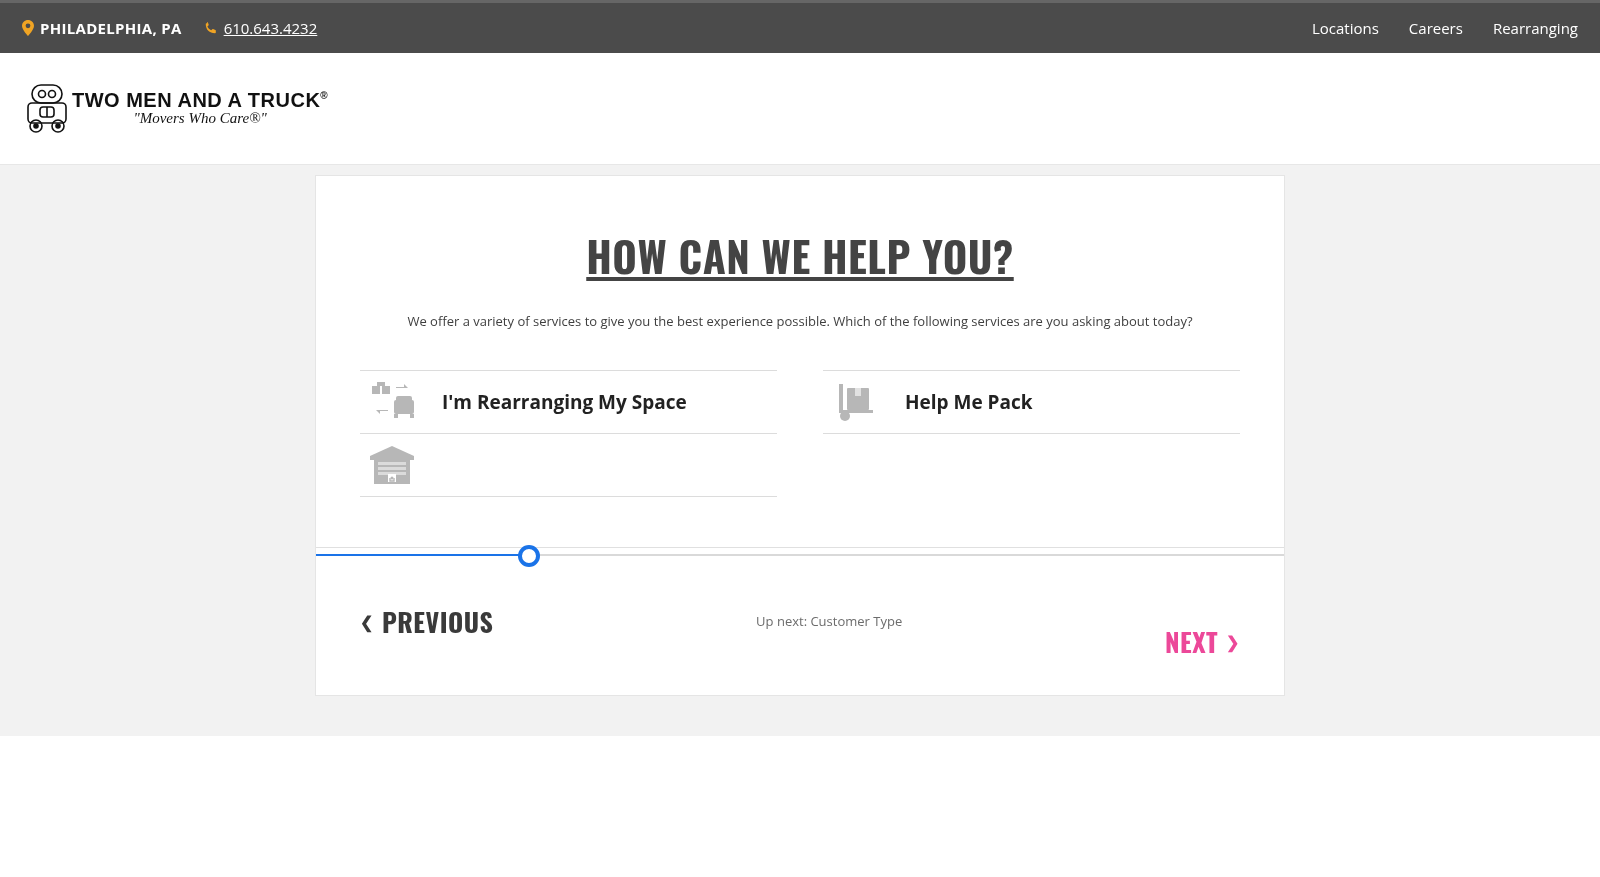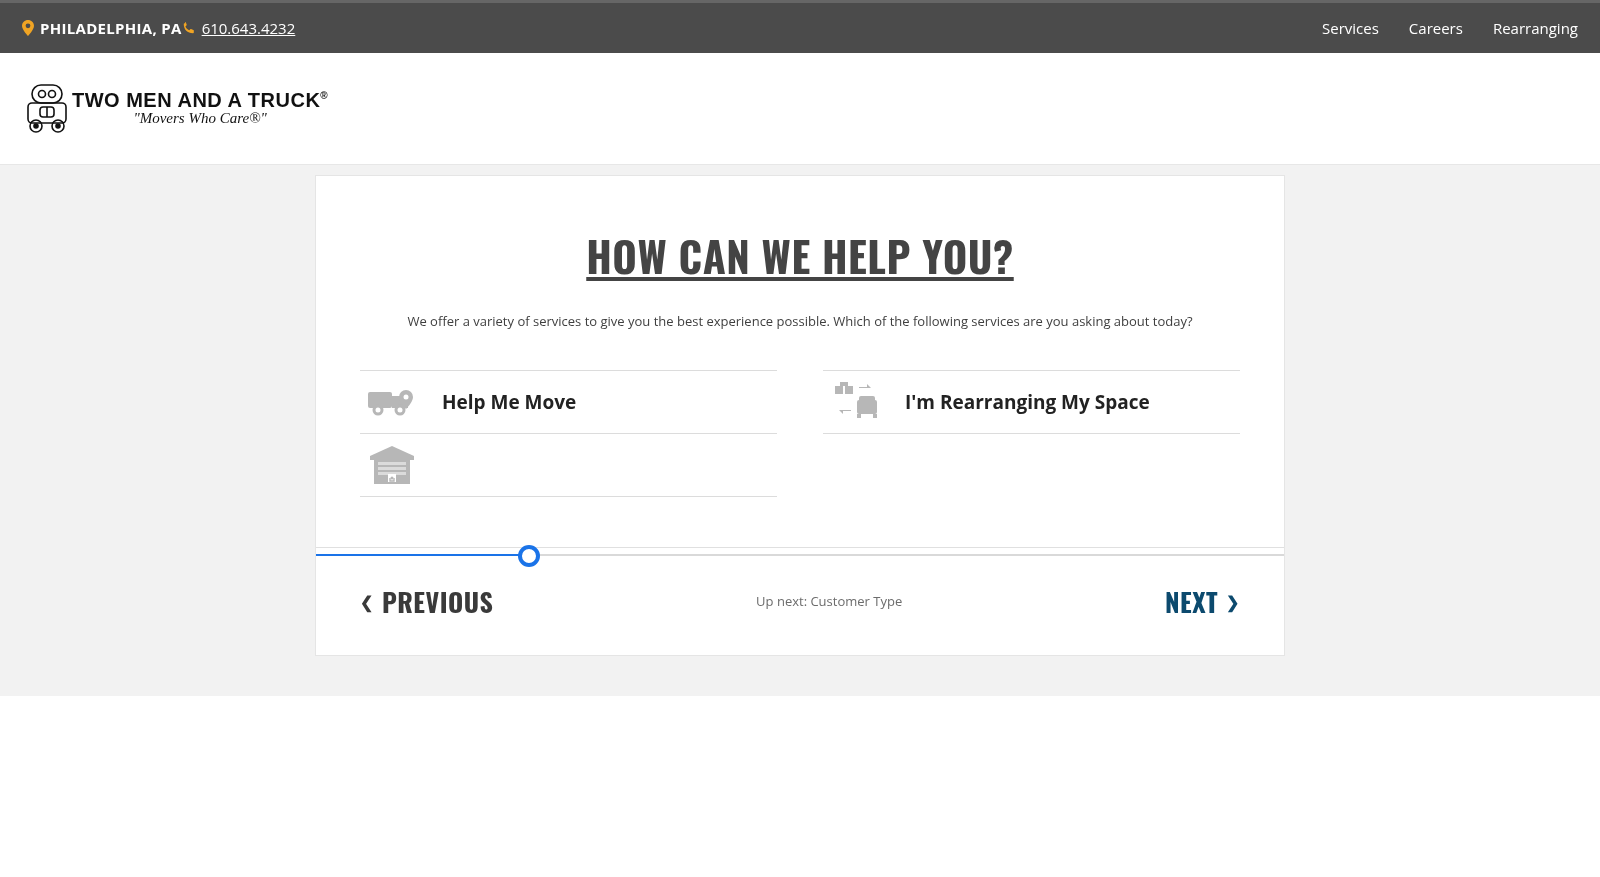--- a/index.html
+++ b/index.html
@@ -16,21 +16,21 @@
   }
   .top-bar {
     display: flex;
     align-items: center;
     background: #4b4b4b;
     color: #fff;
     height: 50px;
     padding: 0 22px;
     font-size: 15px;
   }
-  .top-bar .left { display: flex; align-items: center; }
+  .top-bar .left { display: flex; align-items: center; gap: 22px; }
   .top-bar .right { margin-left: auto; display: flex; gap: 30px; }
   .top-bar a, .top-bar span.link { color: #fff; cursor: pointer; }
   .loc-group { display: flex; align-items: center; gap: 6px; font-weight: 700; letter-spacing: .3px; }
   .loc-icon { color: #f0a424; }
   .tel-group { display: flex; align-items: center; gap: 6px; text-decoration: underline; }
   .tel-icon { color: #f0a424; }
   .header {
     display: flex;
     align-items: center;
     height: 112px;
@@ -131,21 +131,21 @@
   .nav-btn {
     display: flex; align-items: center; gap: 8px;
     font-family: "Arial Narrow", "Oswald", Impact, sans-serif;
     font-weight: 800;
     font-stretch: condensed;
     font-size: 26px;
     letter-spacing: .5px;
     cursor: pointer;
   }
   .nav-prev { color: #3a3a3a; }
-  .nav-next { color: #0c4a6e; }
+  .nav-next { color: #ec4899; margin-top: 40px; }
   .upnext {
     font-size: 13px; color: #6c6c6c;
   }
   .chev { font-size: 16px; }
   svg { display: block; }
 </style>
 </head>
 <body>
 
 <div class="window-bar"></div>
@@ -163,21 +163,21 @@
     <div class="tel-group">
       <span class="tel-icon">
         <svg width="14" height="14" viewBox="0 0 16 16">
             <path fill="currentColor" d="M3.6 1c.3 0 .6.2.7.5l1 2.6c.1.3 0 .7-.2.9L3.9 6.3c.9 1.9 2.4 3.4 4.3 4.3l1.3-1.2c.2-.2.6-.3.9-.2l2.6 1c.3.1.5.4.5.7v2.2c0 .5-.4.9-.9.9C6.2 14 2 9.8 2 3.4c0-.5.4-.9.9-.9h.7z"></path>
           </svg>
       </span>
       <span>610.643.4232</span>
     </div>
   </div>
   <div class="right">
-    <span class="link">Services</span>
+    <span class="link">Locations</span>
     <span class="link">Careers</span>
     <span class="link">Rearranging</span>
   </div>
 </div>
 
 <div class="header">
   <div class="logo">
     <span>
       <svg width="50" height="60" viewBox="0 0 50 60" fill="none" stroke="#111" stroke-width="1.6">
         <rect x="10" y="6" width="30" height="18" rx="9"></rect>
@@ -201,55 +201,54 @@
   </div>
 </div>
 
 <div class="page-bg">
   <div class="card">
     <h1 class="title">HOW CAN WE HELP YOU?</h1>
     <p class="subtitle">We offer a variety of services to give you the best experience possible. Which of the following services are you asking about today?</p>
 
     <div class="options">
 
-      <div class="option">
-        <span class="icon">
-          <svg width="52" height="36" viewBox="0 0 52 36">
-              <g fill="#b7b7b7">
-                <rect x="2" y="8" width="24" height="16" rx="2"></rect>
-                <path d="M26 12h10l6 7v5H26z"></path>
-                <circle cx="12" cy="26" r="4" fill="#fff" stroke="#b7b7b7" stroke-width="3"></circle>
-                <circle cx="34" cy="26" r="4" fill="#fff" stroke="#b7b7b7" stroke-width="3"></circle>
-                <path d="M40 6a7 7 0 0 1 7 7c0 5-7 12-7 12s-7-7-7-12a7 7 0 0 1 7-7z"></path>
-                <circle cx="40" cy="13" r="2.5" fill="#fff"></circle>
-              </g>
-            </svg>
-        </span>
-        <span>Help Me Move</span>
-      </div>
 
       <div class="option">
         <span class="icon">
           <svg width="52" height="40" viewBox="0 0 52 40">
               <g fill="#b7b7b7">
                 <rect x="6" y="4" width="8" height="8"></rect>
                 <rect x="16" y="4" width="8" height="8"></rect>
                 <rect x="11" y="0" width="8" height="4"></rect>
                 <path d="M30 6h12l-4-4v3h-8zM22 28H10l4 4v-3h8z"></path>
                 <rect x="28" y="18" width="20" height="14" rx="2"></rect>
                 <rect x="30" y="14" width="16" height="6" rx="2"></rect>
                 <rect x="28" y="32" width="4" height="4"></rect>
                 <rect x="44" y="32" width="4" height="4"></rect>
               </g>
             </svg>
         </span>
         <span>I'm Rearranging My Space</span>
       </div>
 
 
+      <div class="option">
+        <span class="icon">
+          <svg width="52" height="40" viewBox="0 0 52 40">
+              <g fill="#b7b7b7">
+                <rect x="18" y="6" width="22" height="22" rx="1"></rect>
+                <rect x="26" y="6" width="6" height="8" fill="#fff" opacity=".6"></rect>
+                <rect x="10" y="2" width="4" height="28"></rect>
+                <rect x="10" y="28" width="34" height="3"></rect>
+                <circle cx="16" cy="34" r="5"></circle>
+              </g>
+            </svg>
+        </span>
+        <span>Help Me Pack</span>
+      </div>
 
       <div class="option">
         <span class="icon">
           <svg width="52" height="42" viewBox="0 0 52 42">
               <g fill="#b7b7b7">
                 <polygon points="4,12 26,2 48,12 48,16 4,16"></polygon>
                 <rect x="8" y="16" width="36" height="24"></rect>
                 <rect x="12" y="18" width="28" height="3" fill="#fff" opacity=".5"></rect>
                 <rect x="12" y="23" width="28" height="3" fill="#fff" opacity=".5"></rect>
                 <rect x="12" y="28" width="28" height="3" fill="#fff" opacity=".5"></rect>

